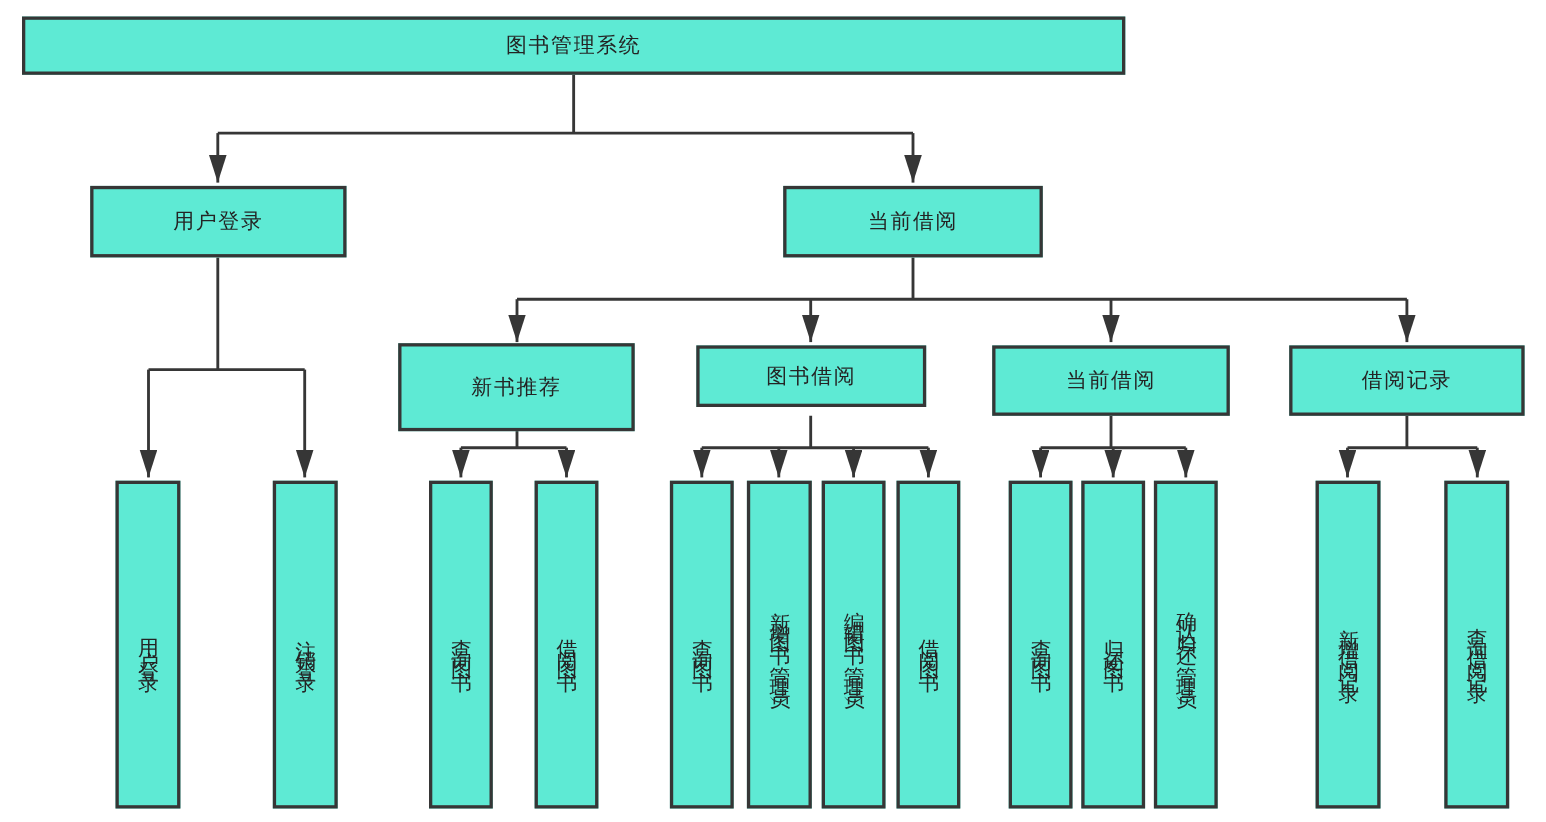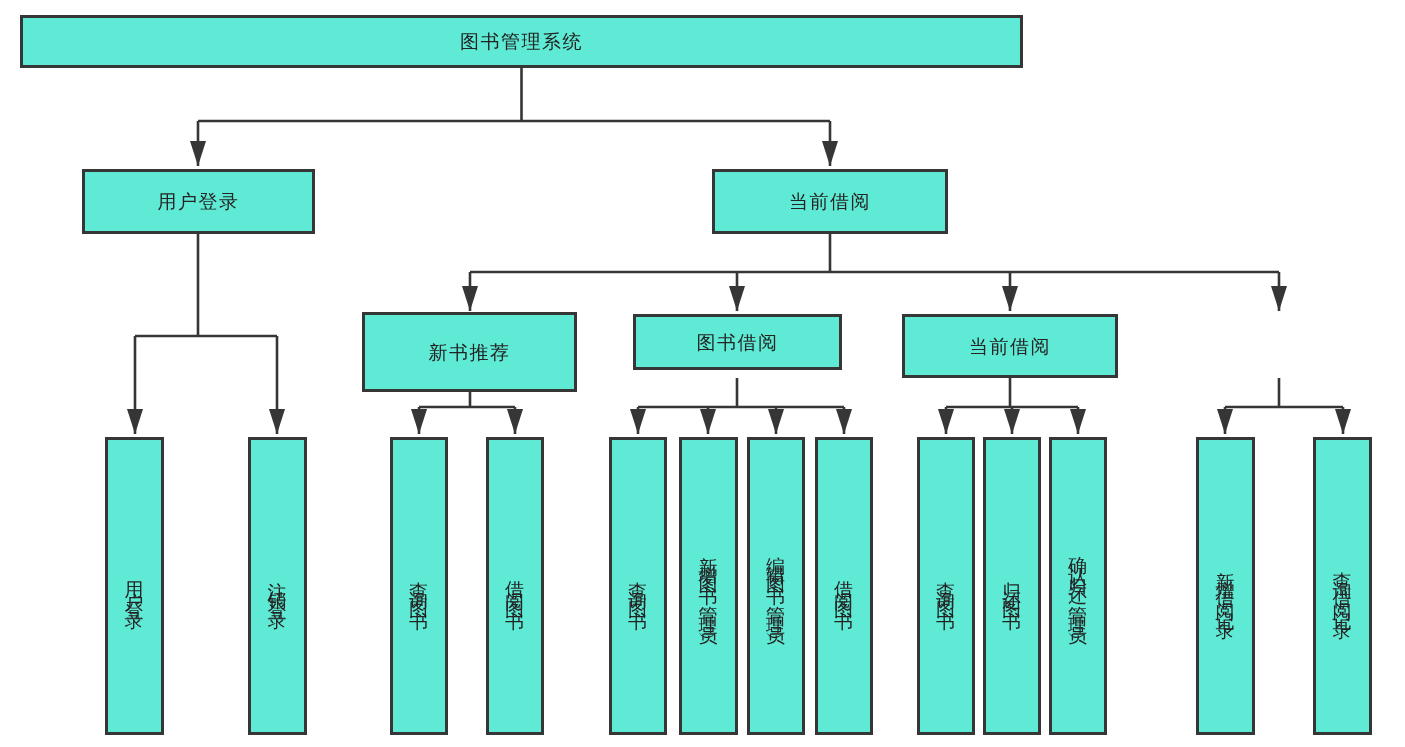--- a/index.html
+++ b/index.html
@@ -85,20 +85,23 @@
 
   <div class="hbox" style="left:362px;top:312px;width:215px;height:80px">
     <span class="lbl">新书推荐</span>
   </div>
   <div class="hbox" style="left:633px;top:314px;width:209px;height:56px">
     <span class="lbl">图书借阅</span>
   </div>
   <div class="hbox" style="left:902px;top:314px;width:216px;height:64px">
     <span class="lbl">当前借阅</span>
   </div>
+  <div class="hbox" style="left:1172px;top:314px;width:214px;height:64px">
+    <span class="lbl">借阅记录</span>
+  </div>
 
   <div class="vbox" style="left:105px;top:437px;width:59px;height:298px">
     <span class="lbl-v">用户登录</span>
   </div>
   <div class="vbox" style="left:248px;top:437px;width:59px;height:298px">
     <span class="lbl-v">注销登录</span>
   </div>
 
   <div class="vbox" style="left:390px;top:437px;width:58px;height:298px">
     <span class="lbl-v">查询图书</span>

